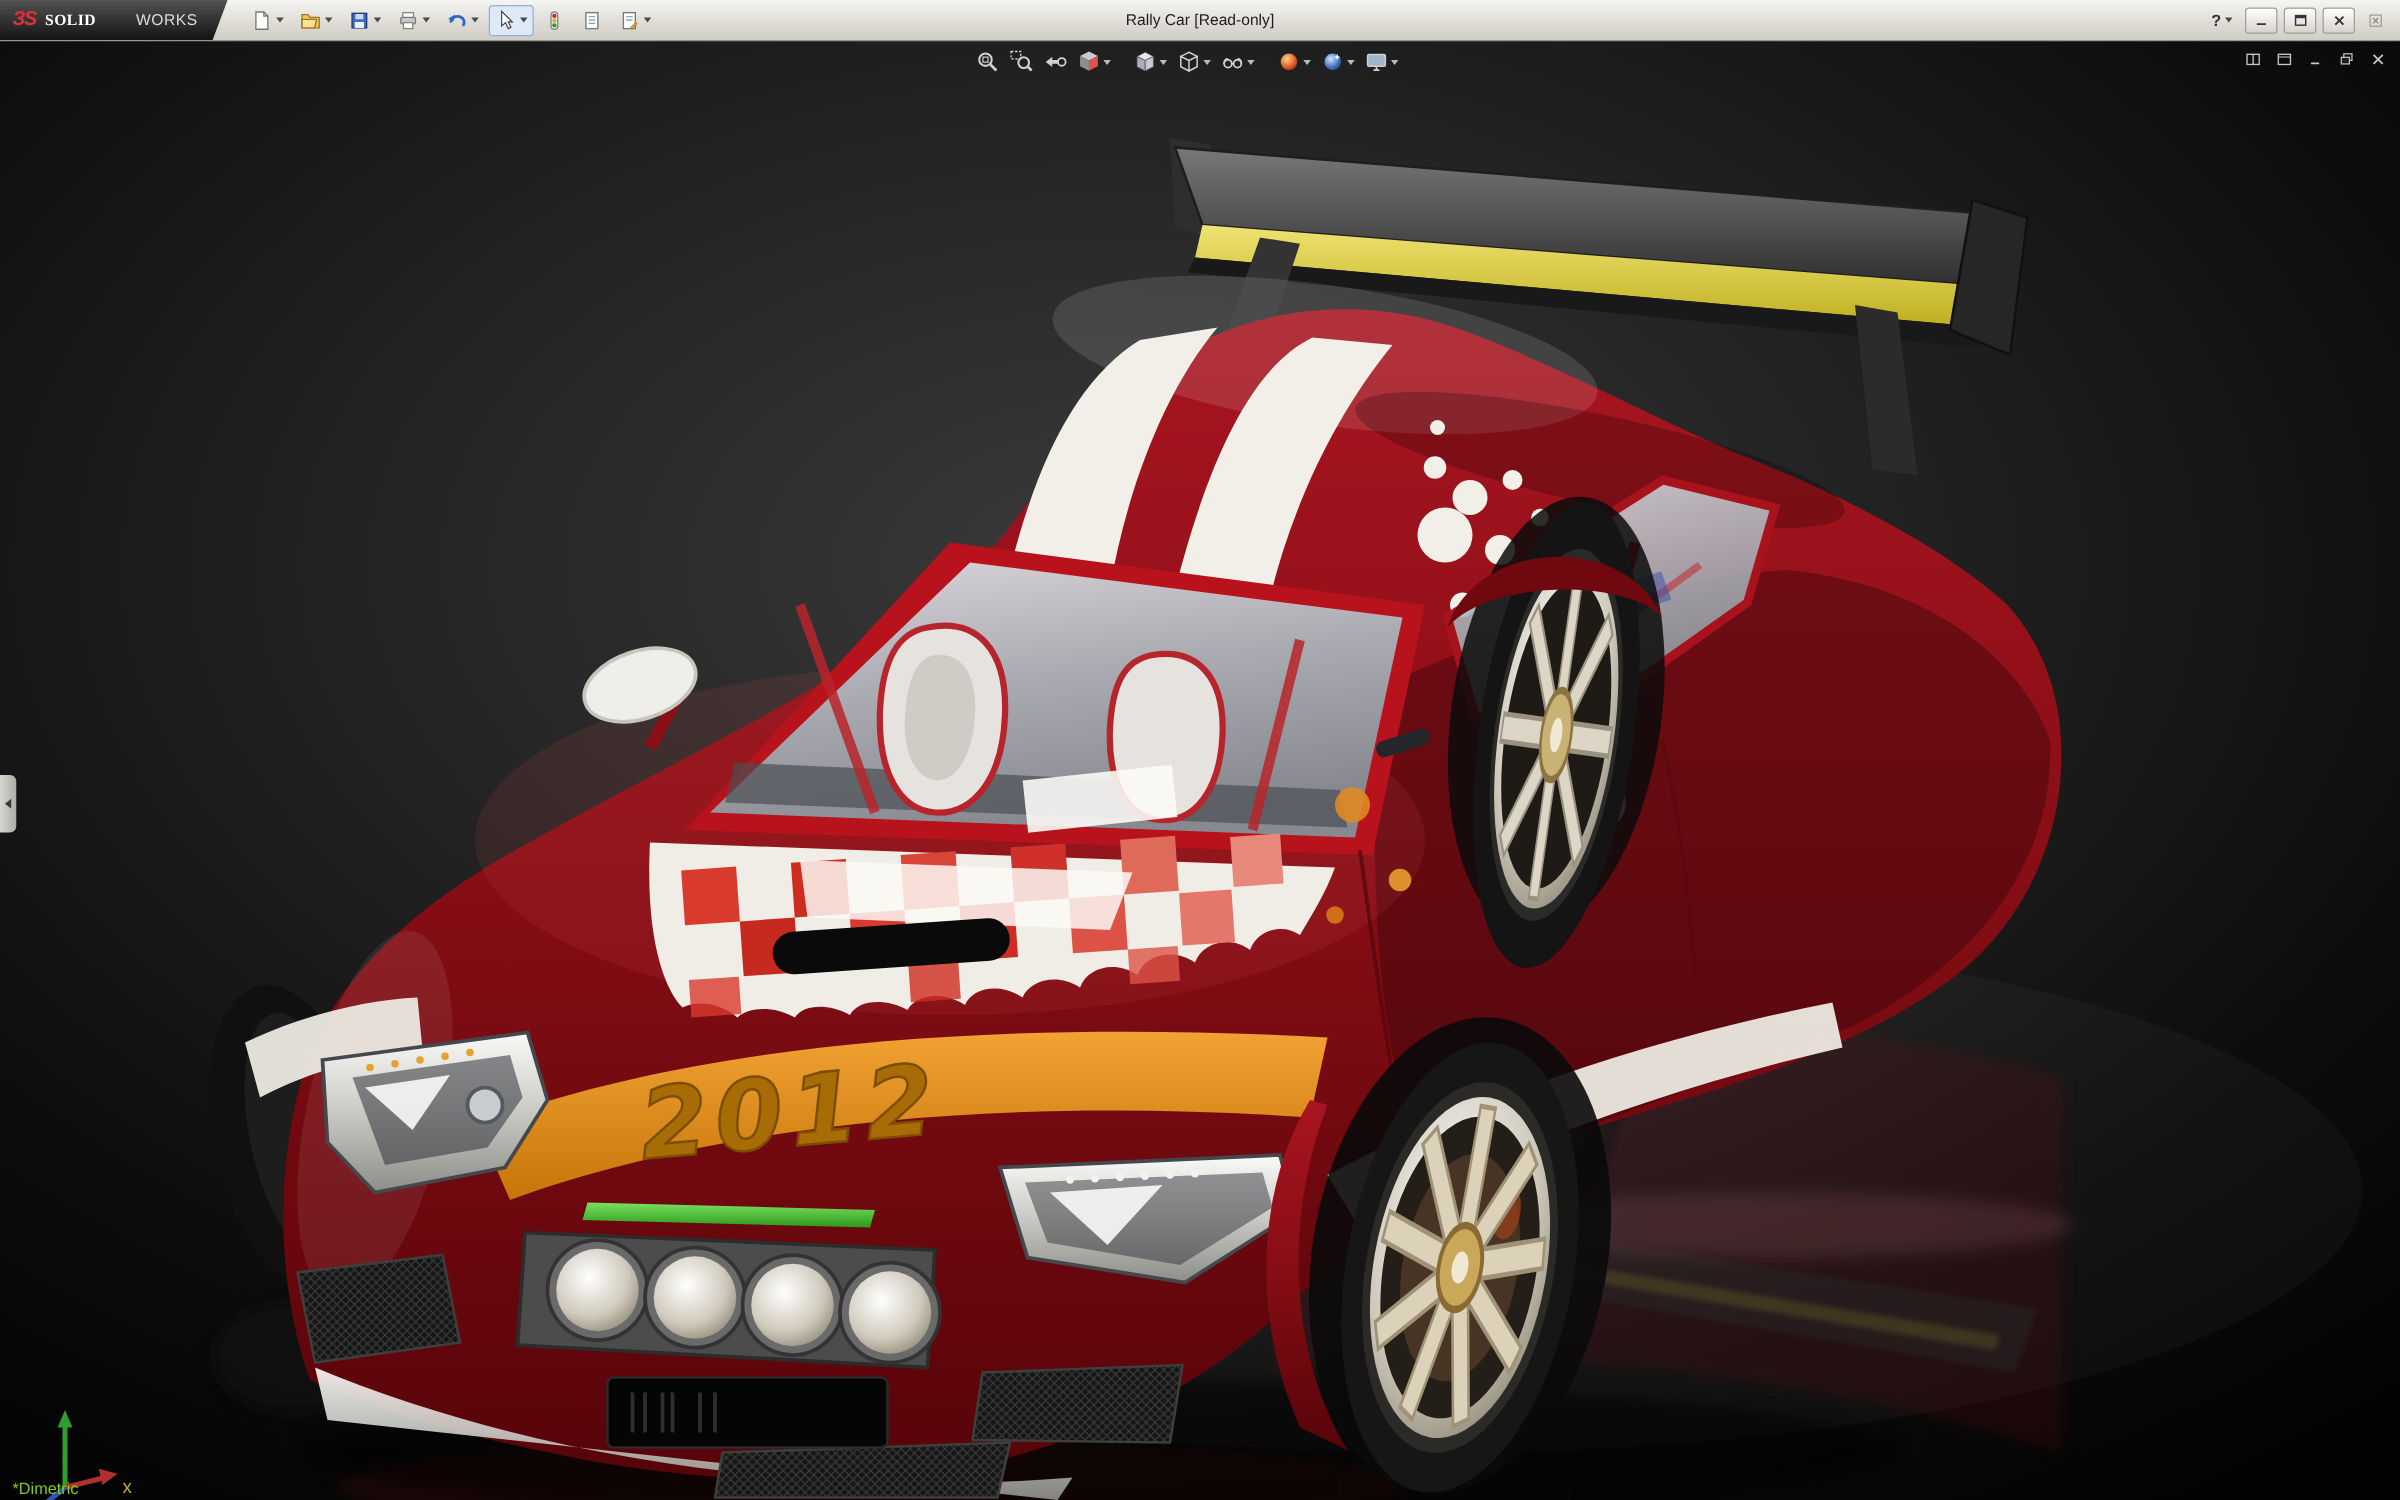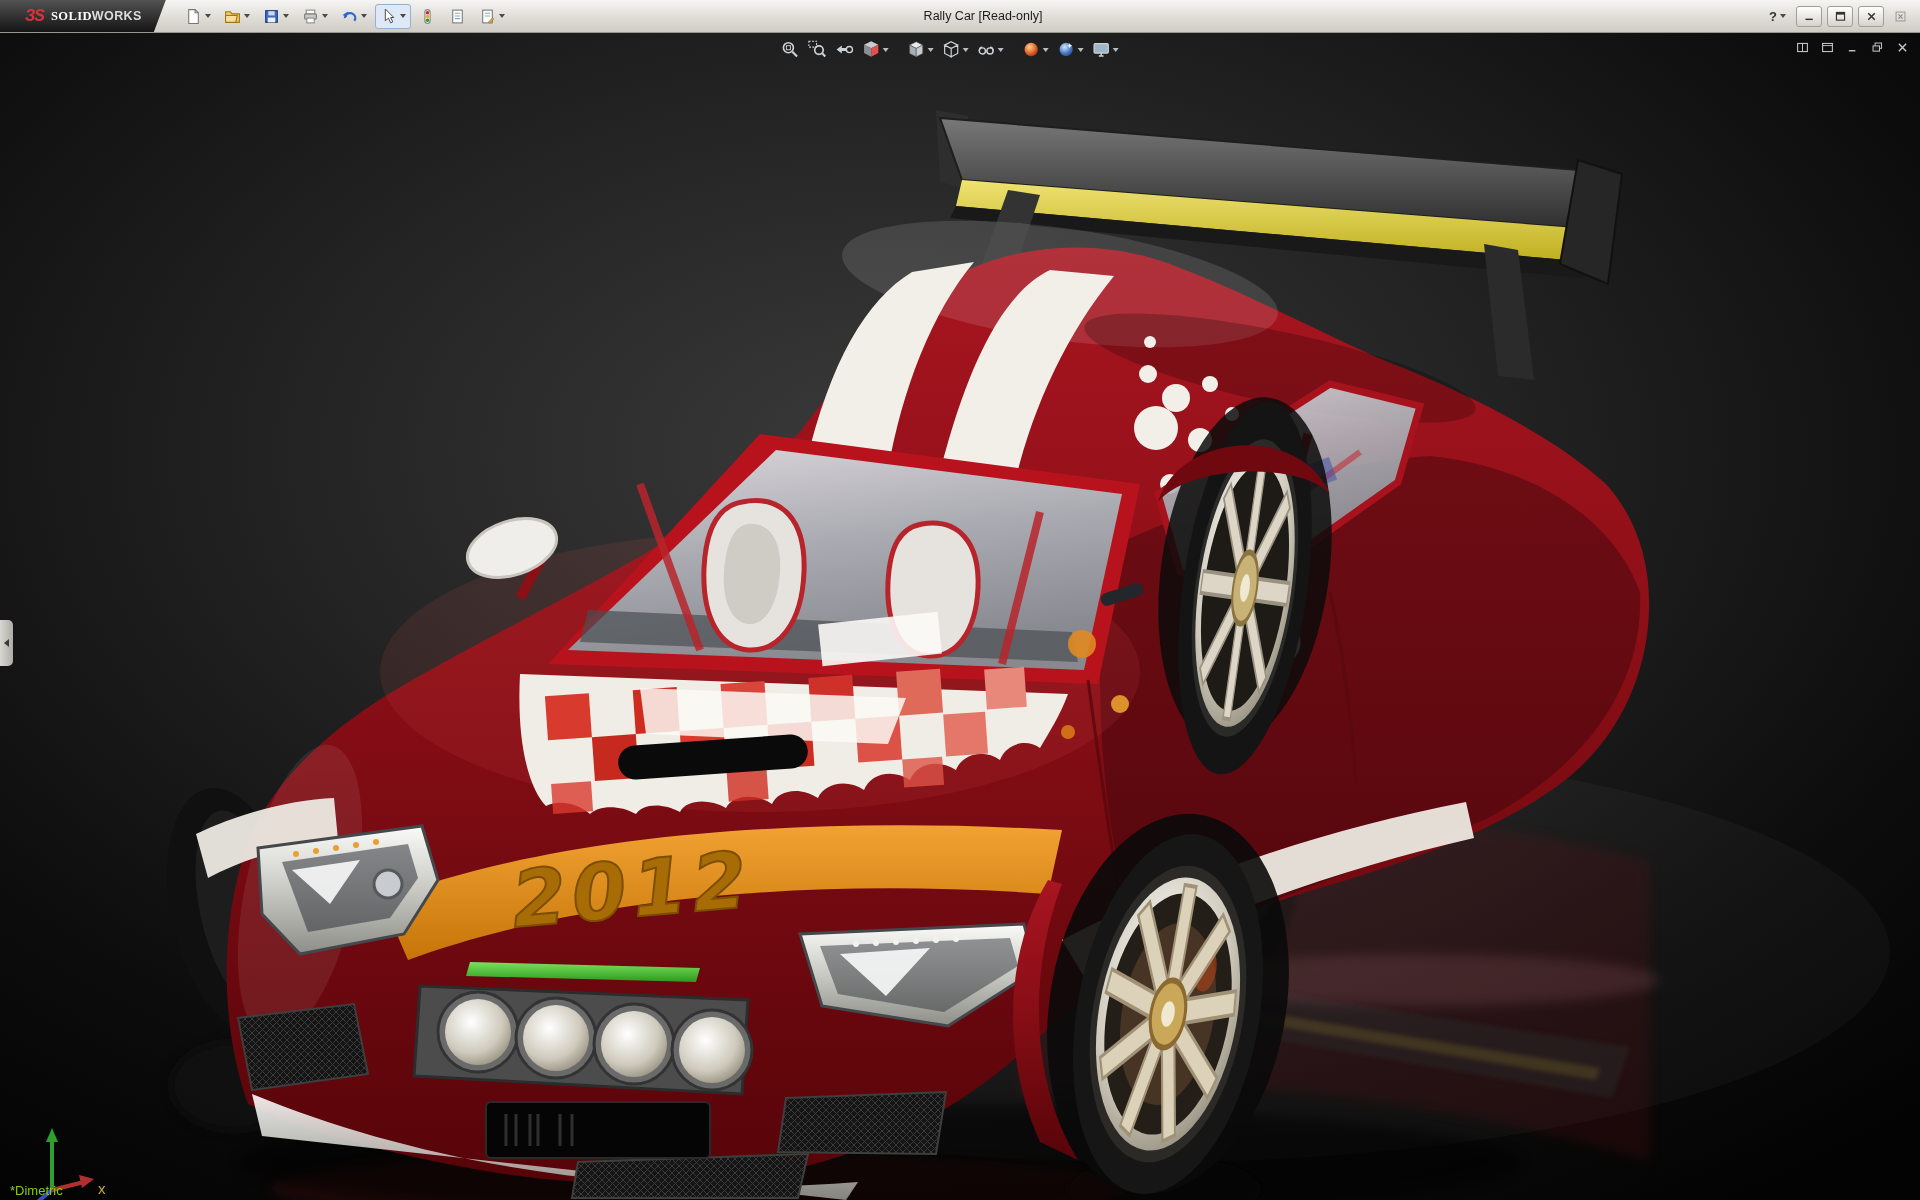--- a/index.html
+++ b/index.html
@@ -1,31 +1,31 @@
 <!DOCTYPE html>
 <html><head>
 <meta charset="utf-8">
 <style>
   html,body{margin:0;padding:0;background:#000;}
   .stage{position:relative;width:1920px;height:1200px;background:#000;font-family:"Liberation Sans",sans-serif;overflow:hidden;}
   
   .titlebar{position:absolute;top:0;left:0;right:0;height:32px;background:linear-gradient(#f6f5f3,#dedbd5 60%,#d0cdc6);border-bottom:1px solid #98968f;display:flex;align-items:center;z-index:10;}
-  .sw-logo{height:32px;display:flex;align-items:center;gap:7px;padding:0 24px 0 25px;background:linear-gradient(180deg,#525252,#141414);clip-path:polygon(0 0,100% 0,calc(100% - 12px) 100%,0 100%);}
+  .sw-logo{height:32px;display:flex;align-items:center;gap:7px;padding:0 24px 0 10px;background:linear-gradient(180deg,#525252,#141414);clip-path:polygon(0 0,100% 0,calc(100% - 12px) 100%,0 100%);}
   .sw-mark{color:#e03038;font-weight:bold;font-style:italic;font-size:16px;letter-spacing:-1px;}
   .sw-name{color:#f4f4f4;font-size:12.5px;letter-spacing:.4px;}
   .sw-name b{font-weight:bold;color:#ffffff;font-family:Liberation Serif, serif;}
-  .sw-name span{font-weight:bold;color:#dcdcdc;}
+  .sw-name span{font-weight:normal;color:#dcdcdc;margin-left:32px;}
   .tb-group{display:flex;align-items:center;gap:3px;margin-left:14px;}
   .tbtn{display:flex;align-items:center;gap:3px;padding:3px 4px;border-radius:3px;border:1px solid transparent;}
   .tbtn.pressed{background:#dfe8f6;border-color:#97b0d0;}
   .i16{width:17px;height:17px;display:block;}
   .i12{width:13px;height:13px;display:block;}
   .i18{width:19px;height:19px;display:block;}
   .caret{width:0;height:0;border-left:3.5px solid transparent;border-right:3.5px solid transparent;border-top:4px solid #4a4a4a;}
-  .tb-title{position:absolute;left:50%;transform:translateX(-50%);font-size:12.5px;color:#1c1c1c;white-space:nowrap;margin-left:23px;}
+  .tb-title{position:absolute;left:50%;transform:translateX(-50%);font-size:12.5px;color:#1c1c1c;white-space:nowrap;}
   .tb-right{margin-left:auto;display:flex;align-items:center;gap:5px;padding-right:8px;}
   .help-q{font-size:13px;font-weight:bold;color:#333;}
   .winbtn{width:24px;height:19px;display:flex;align-items:center;justify-content:center;background:linear-gradient(#ffffff,#d6d3cc);border:1px solid #a09e97;border-radius:3px;}
   
   .viewport{position:absolute;top:32px;left:0;right:0;bottom:0;background:#0a0a0a;}
   .scene{position:absolute;left:0;top:0;width:100%;height:100%;}
   .hud{position:absolute;top:6px;left:50%;transform:translateX(-53%);display:flex;align-items:center;gap:2px;z-index:5;}
   .hudbtn{display:flex;align-items:center;gap:2px;padding:2px 3px;border-radius:2px;}
   .hud .caret{border-top-color:#b8bcc0;}
   .hud-sep{width:8px;}

